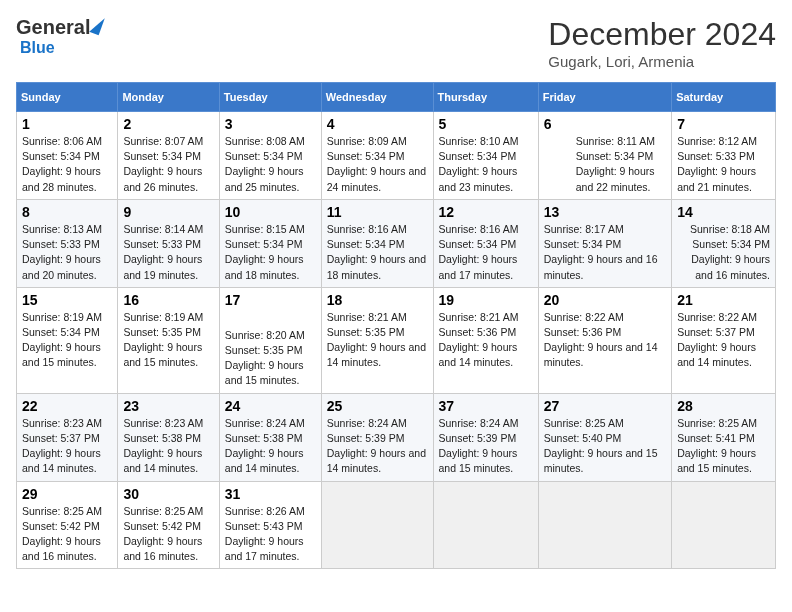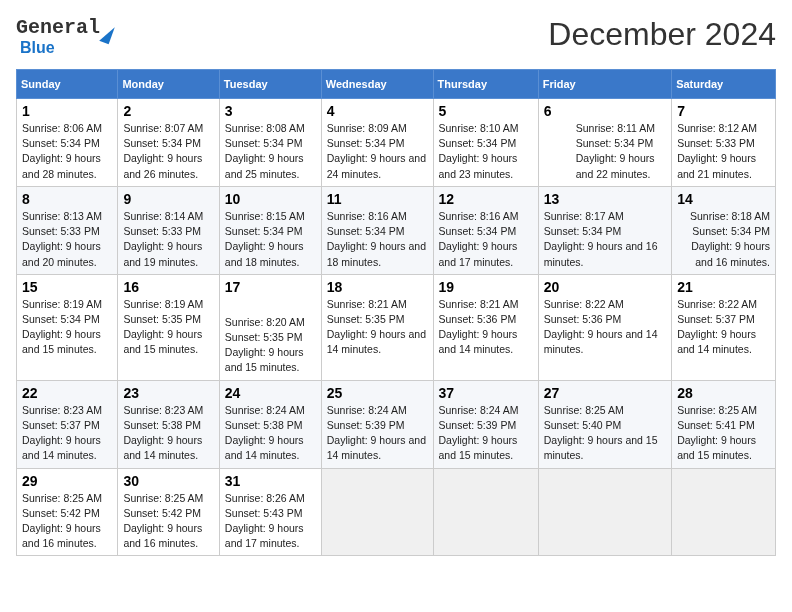--- a/index.html
+++ b/index.html
@@ -16,25 +16,24 @@
       align-items: flex-start;
       margin-bottom: 12px;
     }
     .logo {
       display: flex;
       flex-direction: column;
       align-items: flex-start;
     }
     .logo-text {
       display: flex;
-      align-items: flex-end;
+      align-items: flex-start;
       font-size: 20px;
       font-weight: bold;
       color: #333;
-      font-family: Liberation Mono, monospace;
     }
     .logo-general { color: #333; font-weight: bold; }
     .logo-blue { color: #1a73c8; font-weight: bold; }
     .logo-triangle {
       width: 0; height: 0;
       border-left: 10px solid transparent;
       border-bottom: 18px solid #1a73c8;
       display: inline-block;
       margin-left: 2px;
       transform: rotate(20deg);
@@ -95,20 +94,21 @@
     <div class="logo-text">
       <span class="logo-general">General</span>
       <span class="logo-triangle"></span>
     </div>
     <div style="margin-left:4px;">
       <span class="logo-blue">Blue</span>
     </div>
   </div>
   <div class="title-block">
     <div class="month-title">December 2024</div>
+    <div class="location">Gugark, Lori, Armenia</div>
   </div>
 </div>
 
 <table>
   <thead>
     <tr id="weekday-header">
     <th>Sunday</th>
         <th>Monday</th>
         <th>Tuesday</th>
         <th>Wednesday</th>

